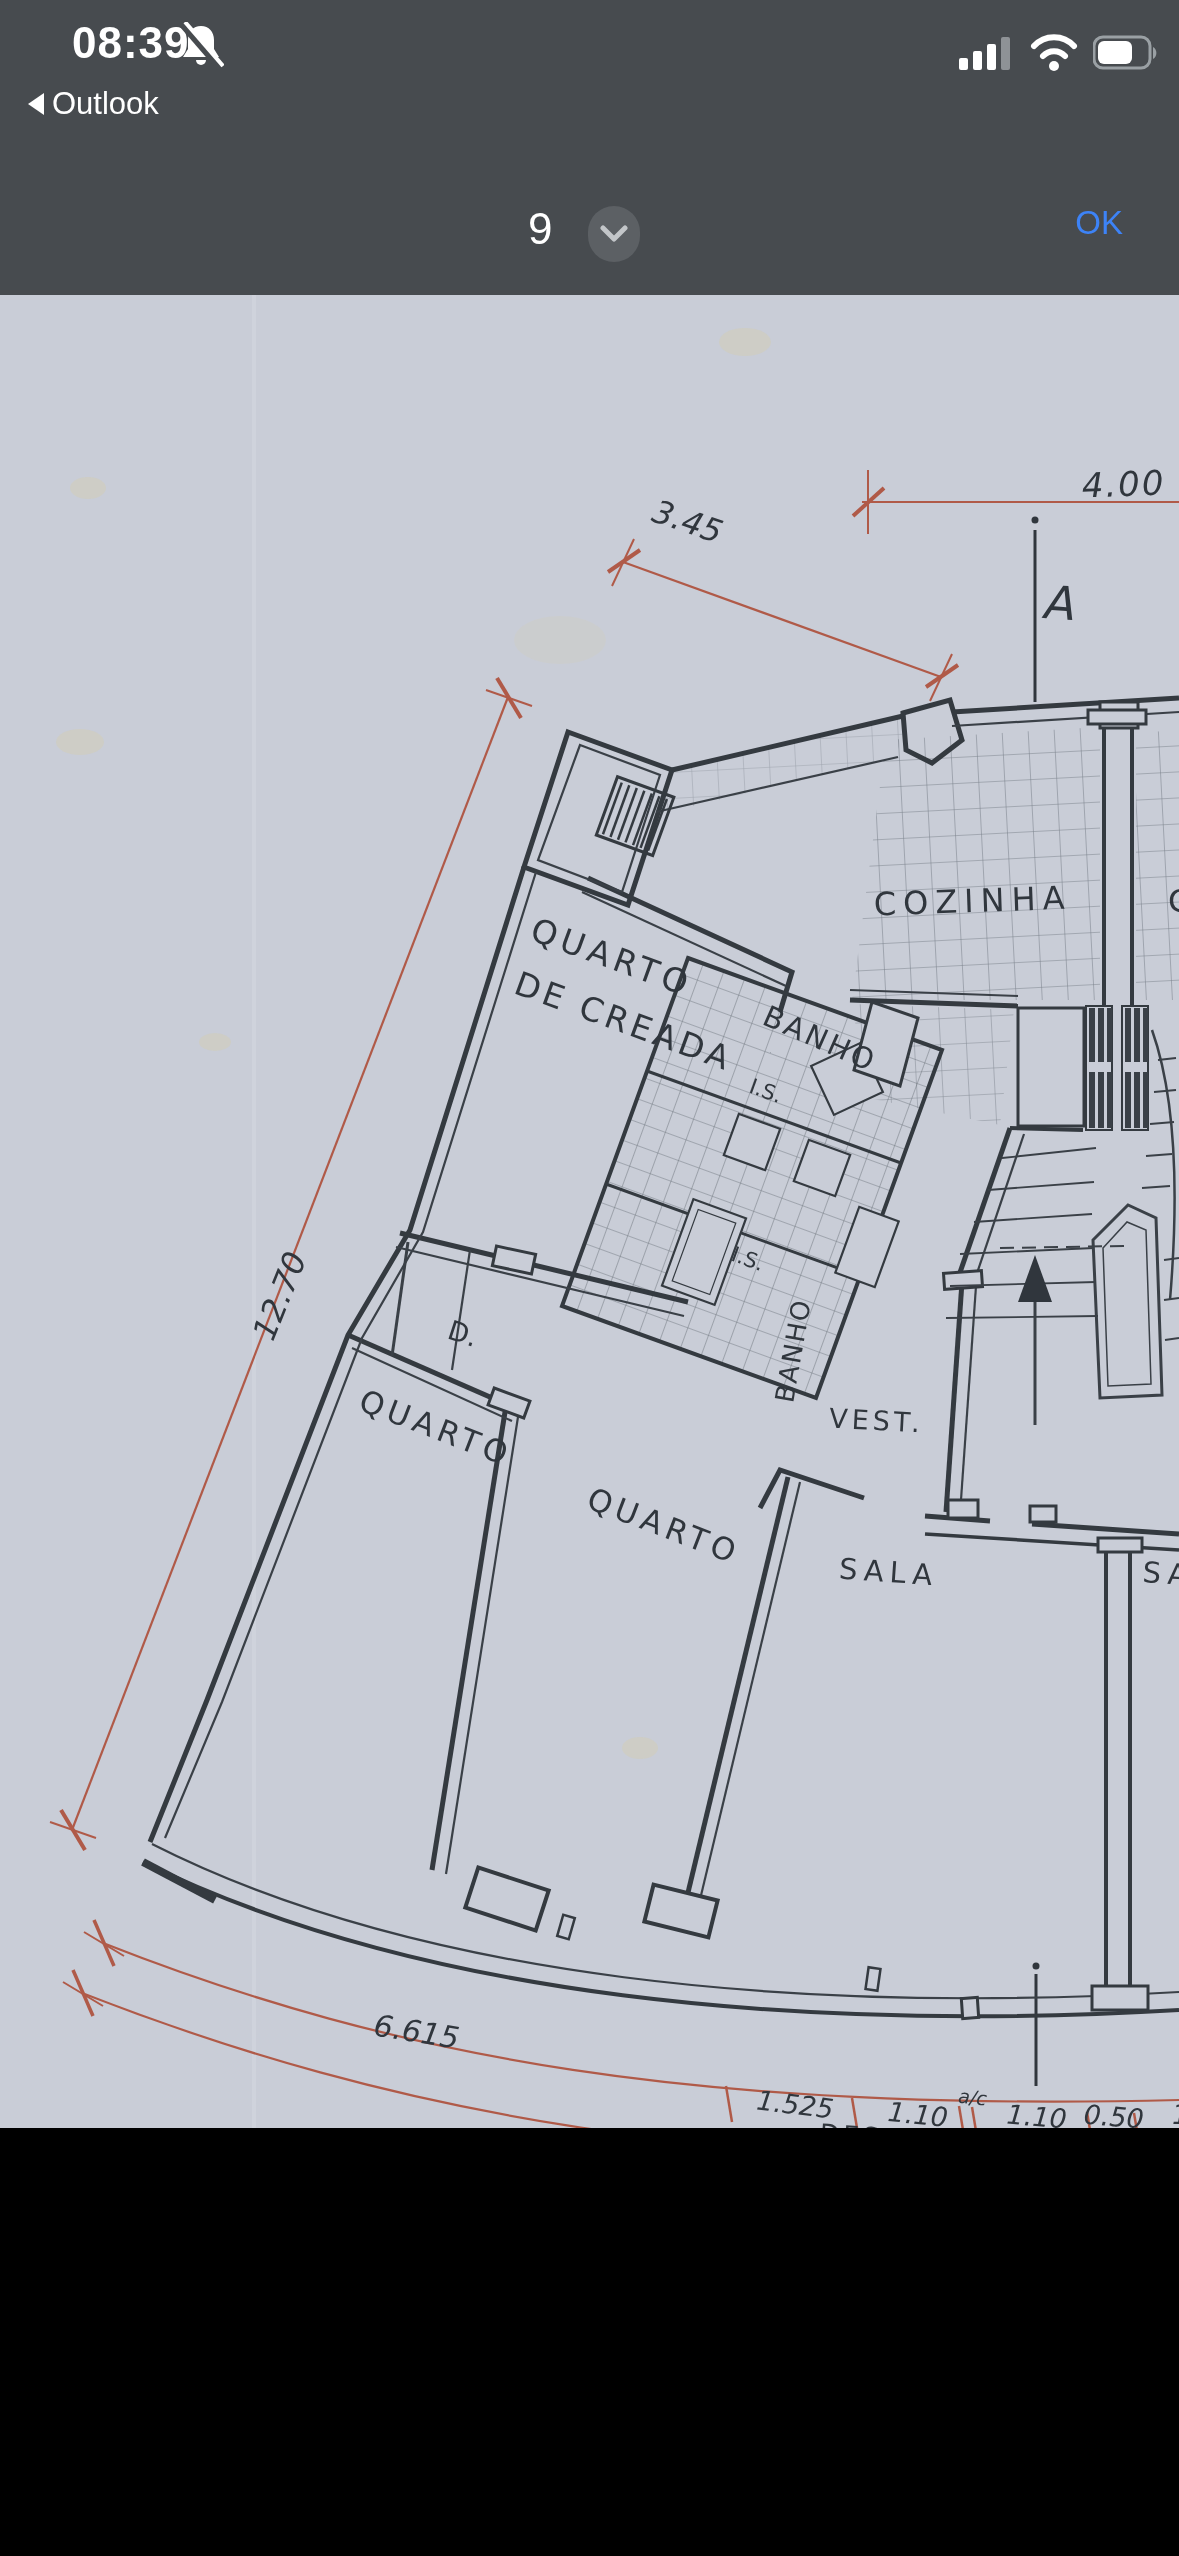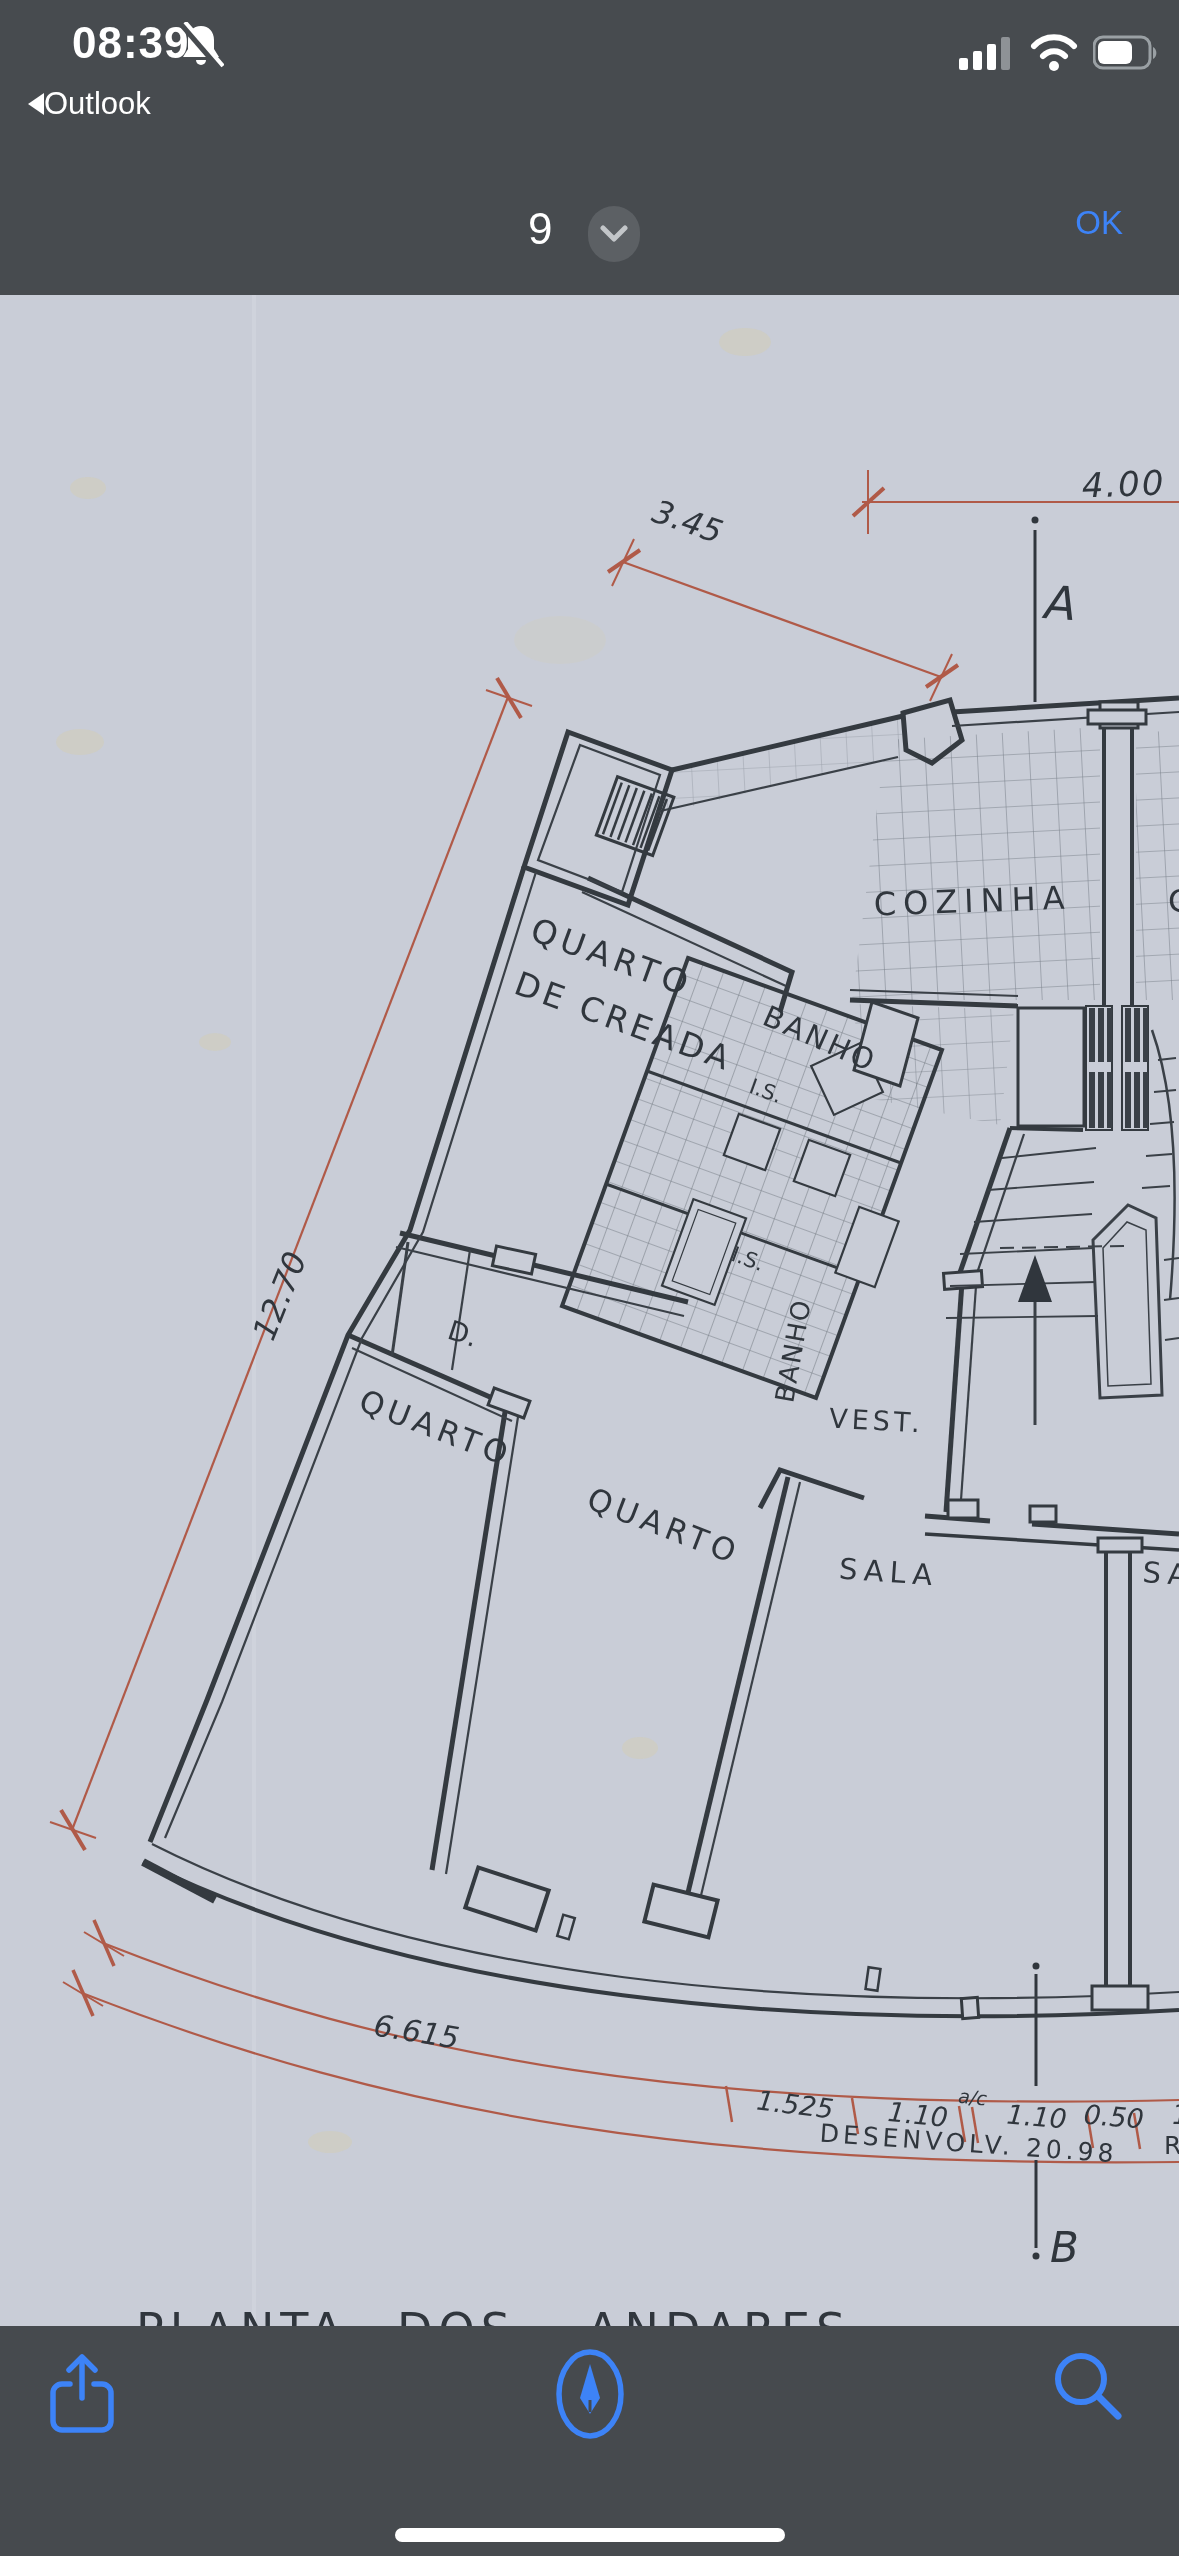--- a/index.html
+++ b/index.html
@@ -1,19 +1,19 @@
 <!DOCTYPE html>
 <html><head>
 <meta charset="utf-8">
 <style>
   html,body{margin:0;padding:0;background:#000;}
-  .phone{position:relative;width:1179px;height:2556px;overflow:hidden;background:#c9cdd7;font-family:"Liberation Sans",sans-serif;}
+  .phone{position:relative;width:1179px;height:2128px;overflow:hidden;background:#c9cdd7;font-family:"Liberation Sans",sans-serif;}
   .statusbar{position:absolute;top:0;left:0;width:1179px;height:295px;background:#474b4f;z-index:5;}
   .time{position:absolute;left:72px;top:18px;color:#fff;font-size:44px;font-weight:600;letter-spacing:1px;}
-  .backapp{position:absolute;left:28px;top:86px;color:#fff;font-size:31px;display:flex;align-items:center;}
+  .backapp{position:absolute;left:28px;top:86px;color:#fff;font-size:31px;display:flex;align-items:center;gap:8px;}
   .sbicons{position:absolute;right:20px;top:34px;display:flex;align-items:center;gap:14px;}
   .pageind{position:absolute;left:528px;top:204px;color:#fff;font-size:44px;font-weight:500;}
   .chevbtn{position:absolute;left:588px;top:206px;width:52px;height:56px;border-radius:28px;background:#5c6064;display:flex;align-items:center;justify-content:center;}
   .okbtn{position:absolute;right:56px;top:204px;color:#3d83f7;font-size:33px;font-weight:500;}
   .content{position:absolute;top:295px;left:0;width:1179px;height:2031px;background:#c9cdd7;}
   .toolbar{position:absolute;left:0;top:2326px;width:1179px;height:230px;background:#464a4e;z-index:6;}
   .homebar{position:absolute;left:395px;top:2528px;width:390px;height:14px;border-radius:7px;background:#fff;z-index:7;}
   svg text{font-family:"DejaVu Sans",sans-serif;}
   .dim{font-style:italic;}
 </style>

